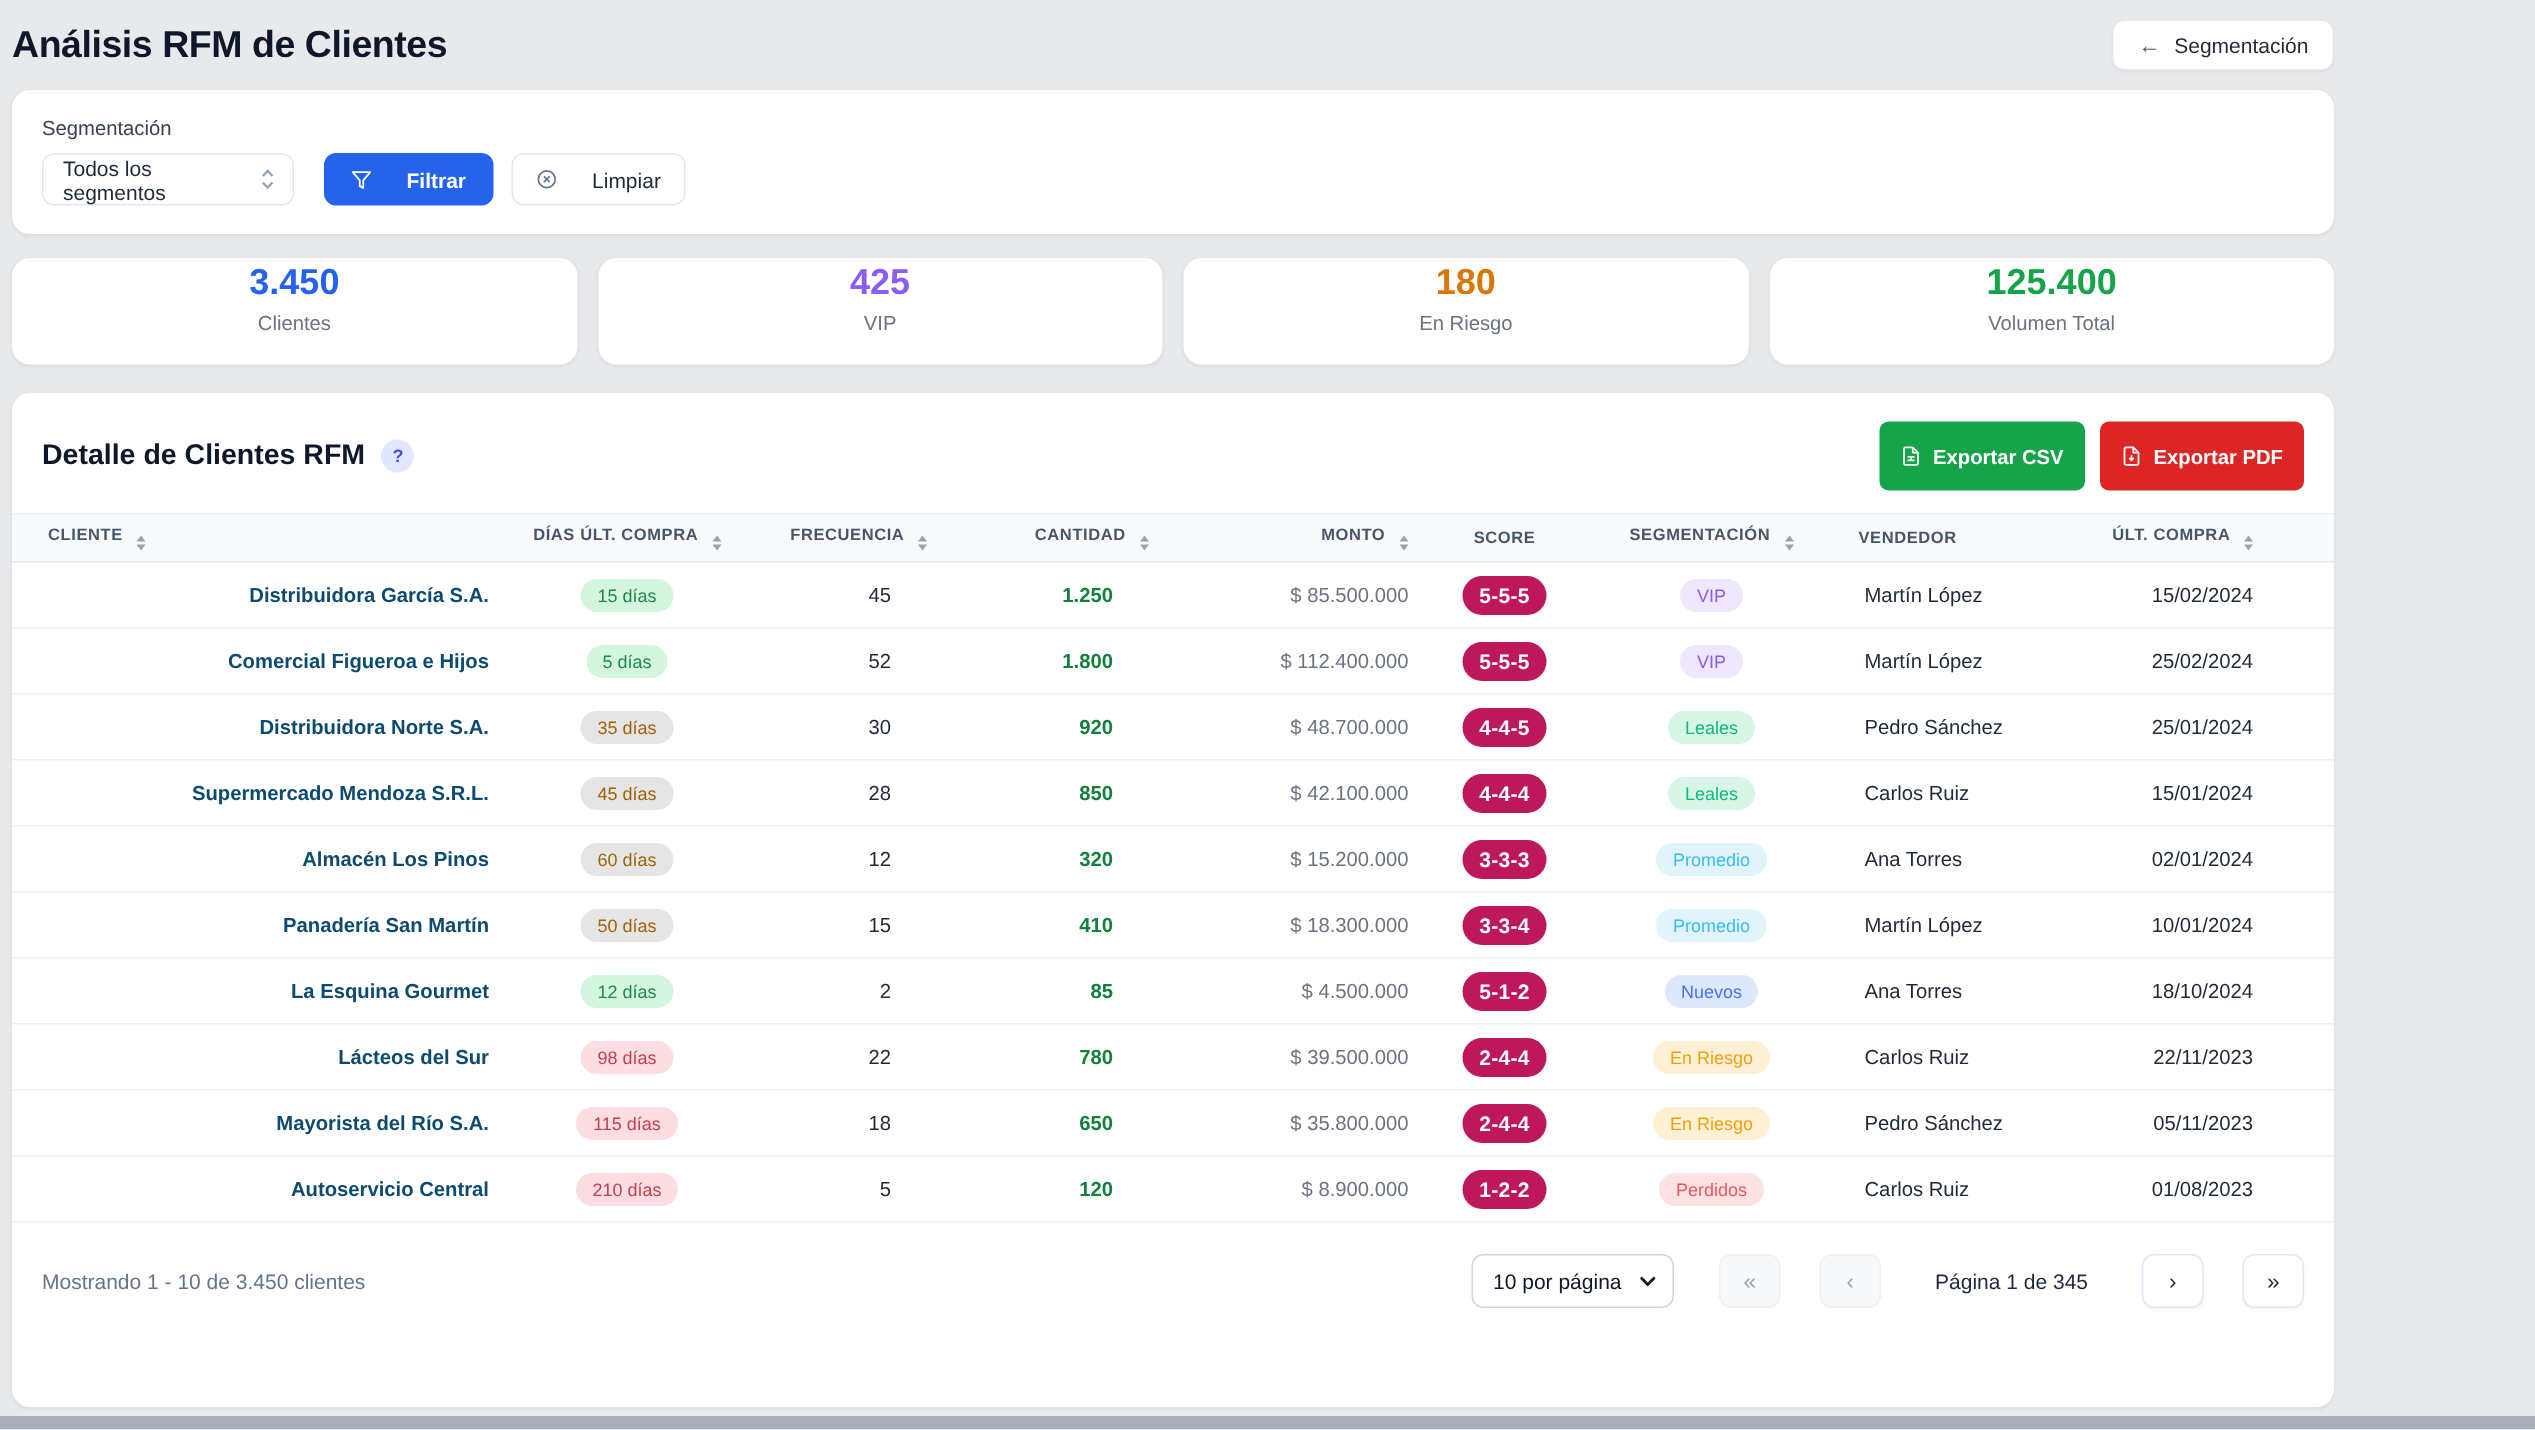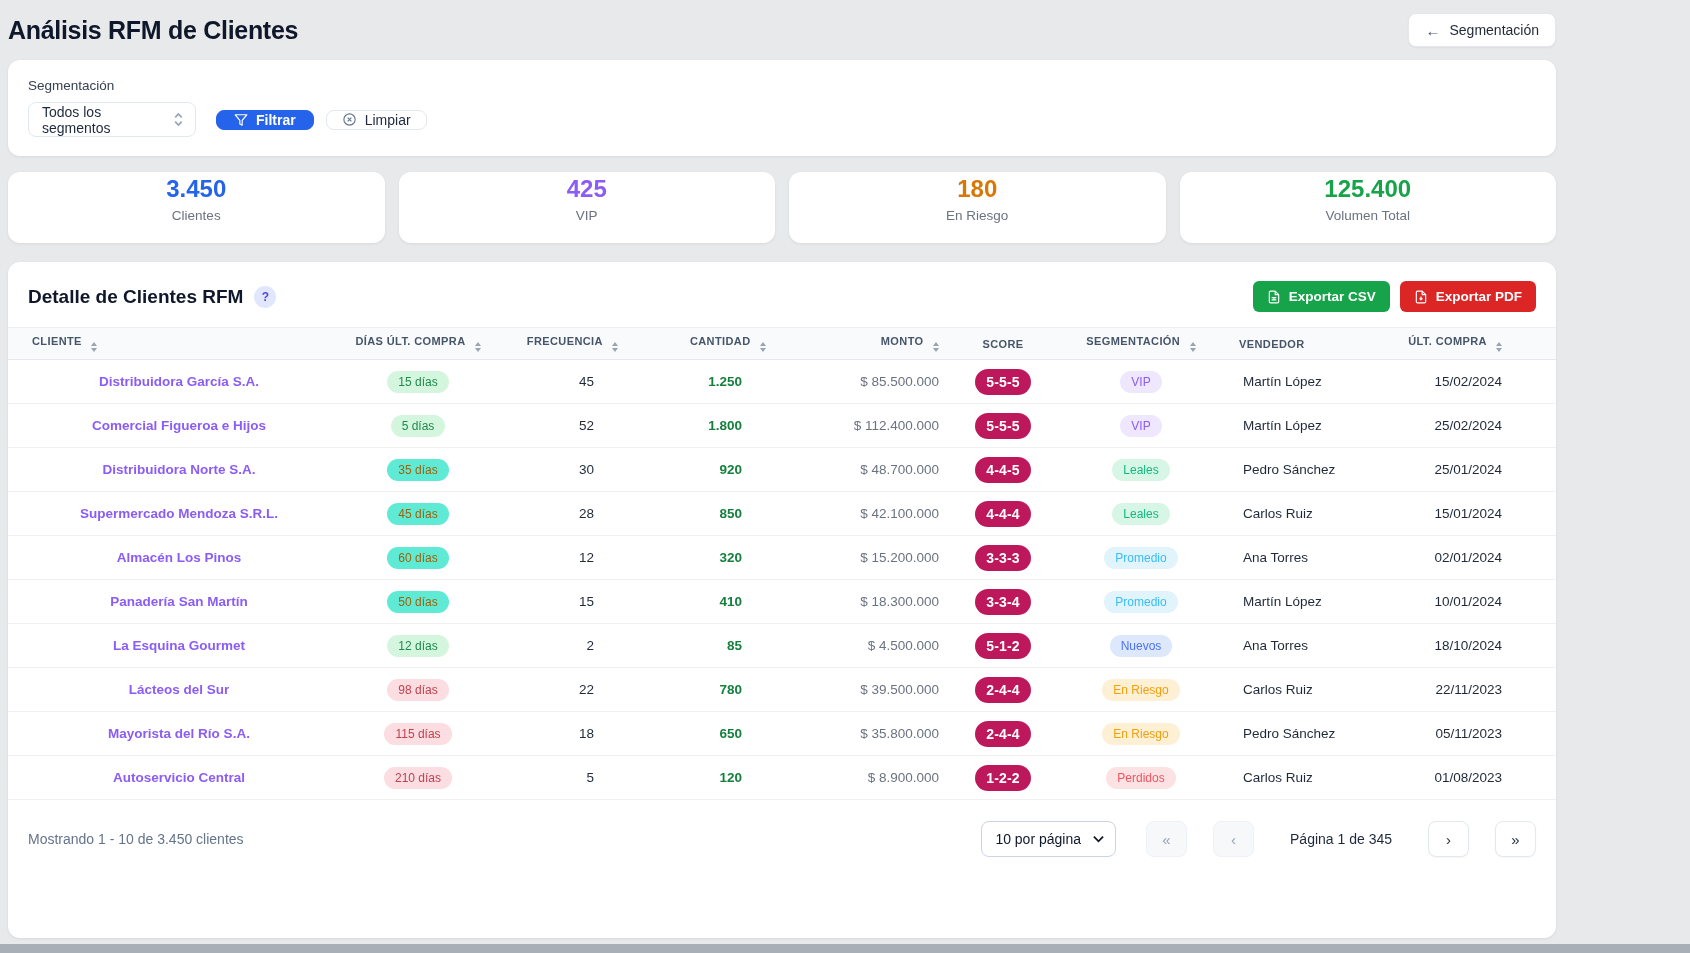--- a/index.html
+++ b/index.html
@@ -30,21 +30,21 @@
   .filter-card { margin-top:2px; padding:18px 20px 20px; height:96px; }
   .filter-label { font-size:13.5px; color:#374151; margin-bottom:9px; }
   .filter-row { display:flex; align-items:center; gap:20px; }
   .segment-select {
     width:168px; height:35px; background:#fff;
     border:1px solid #e2e8f0; border-radius:8px;
     display:flex; align-items:center; justify-content:space-between;
     padding:0 10px 0 13px; font-size:14px; color:#1e293b; cursor:pointer;
     font-family:inherit;
   }
-  .btn { display:flex; align-items:center; gap:8px; height:20px; border-radius:8px; font-size:14px; font-weight:600; cursor:pointer; font-family:inherit; }
+  .btn { display:flex; align-items:center; gap:23px; height:35px; border-radius:8px; font-size:14px; font-weight:600; cursor:pointer; font-family:inherit; }
   .btn-primary { background:#2563eb; border:1px solid #2563eb; color:#fff; padding:0 17px; }
   .btn-plain { background:#fff; border:1px solid #e2e8f0; color:#1e293b; padding:0 15px; font-weight:500; }
   .filter-row .btn-plain { margin-left:-8px; }
 
   
   .stats { display:flex; gap:14px; margin-top:16px; }
   .stat-card { flex:1; background:#fff; border-radius:12px; box-shadow:0 1px 3px rgba(16,24,40,.07); height:71px; text-align:center; padding-top:3px; }
   .stat-value { font-size:24px; font-weight:700; line-height:28px; }
   .stat-label { font-size:13.5px; color:#6b7280; margin-top:5px; }
 
@@ -52,53 +52,53 @@
   .table-card { margin-top:19px; height:676px; overflow:hidden; }
   .table-head { display:flex; align-items:center; justify-content:space-between; padding:19px 20px 15px; }
   .table-title-group { display:flex; align-items:center; gap:11px; }
   .table-title { font-size:19px; font-weight:700; color:#0f172a; }
   .help-badge {
     width:22px; height:22px; border-radius:50%;
     background:#e0e7ff; color:#4f46e5; font-size:12px; font-weight:700;
     display:grid; place-items:center; cursor:pointer; border:none; font-family:inherit;
   }
   .export-group { display:flex; gap:10px; }
-  .btn-export { display:flex; align-items:center; gap:8px; height:31px; border:none; border-radius:6px; color:#fff; font-size:13.5px; font-weight:700; padding:0 14px; cursor:pointer; font-family:inherit; }
+  .btn-export { display:flex; align-items:center; gap:8px; height:46px; border:none; border-radius:6px; color:#fff; font-size:13.5px; font-weight:700; padding:0 14px; cursor:pointer; font-family:inherit; }
   .btn-csv { background:#16a34a; }
   .btn-pdf { background:#dc2626; }
 
   table { width:1548px; border-collapse:collapse; table-layout:fixed; }
   thead th {
     background:#f8fafc; border-top:1px solid #eceff3; border-bottom:1px solid #e5e9ef;
     height:32px; padding:0 12px; font-size:11px; font-weight:700; color:#475569;
     letter-spacing:.4px; white-space:nowrap; cursor:pointer;
   }
   thead th:first-child { padding-left:24px; }
   thead th:nth-child(9), tbody td:nth-child(9) { padding-right:54px; }
   tbody td:nth-child(3), tbody td:nth-child(4) { padding-right:36px; }
   th.left { text-align:left; } th.center { text-align:center; } th.right { text-align:right; }
   tbody td { height:44px; padding:0 12px; border-bottom:1px solid #eef0f4; font-size:13.5px; color:#1f2937; white-space:nowrap; }
-  td.c-cliente { padding-left:24px; font-weight:700; color:#8b5cf6; text-align:center; }
+  td.c-cliente { padding-left:24px; font-weight:700; color:#0c4a6e; text-align:right; }
   td.c-dias { text-align:center; }
   td.c-frec { text-align:right; color:#1f2937; }
   td.c-cant { text-align:right; color:#15803d; font-weight:600; }
   td.c-monto { text-align:right; color:#6b7280; }
   td.c-score { text-align:center; }
   td.c-seg { text-align:center; }
   td.c-vend { text-align:left; padding-left:16px; }
   td.c-ult { text-align:right; }
 
   .sort { display:inline-flex; flex-direction:column; gap:2px; margin-left:6px; vertical-align:-1px; }
   .sort i { display:block; width:0; height:0; border-left:3.5px solid transparent; border-right:3.5px solid transparent; }
   .sort i.up { border-bottom:4px solid #9aa3b2; }
   .sort i.dn { border-top:4px solid #9aa3b2; }
 
   .daypill { display:inline-block; padding:4px 11px; border-radius:999px; font-size:12px; font-weight:500; }
   .daypill.green  { background:#d5f6de; color:#1f8a4c; }
-  .daypill.yellow { background:#5eead4; color:#a16207; }
+  .daypill.yellow { background:#e5e5e5; color:#a16207; }
   .daypill.red    { background:#fbdde2; color:#c2414f; }
 
   .scorepill { display:inline-block; background:#be185d; color:#fff; border-radius:999px; padding:5px 11px; font-size:14px; font-weight:700; letter-spacing:.2px; }
 
   .segpill { display:inline-block; padding:4px 11px; border-radius:999px; font-size:12px; font-weight:500; white-space:nowrap; }
   .segpill.vip      { background:#efe7fd; color:#8b5cf6; }
   .segpill.leales   { background:#d8f6e6; color:#10b981; }
   .segpill.promedio { background:#e1f4fb; color:#38bdf8; }
   .segpill.nuevos   { background:#dde8fd; color:#4a72f5; }
   .segpill.riesgo   { background:#fdf0d5; color:#f59e0b; }

